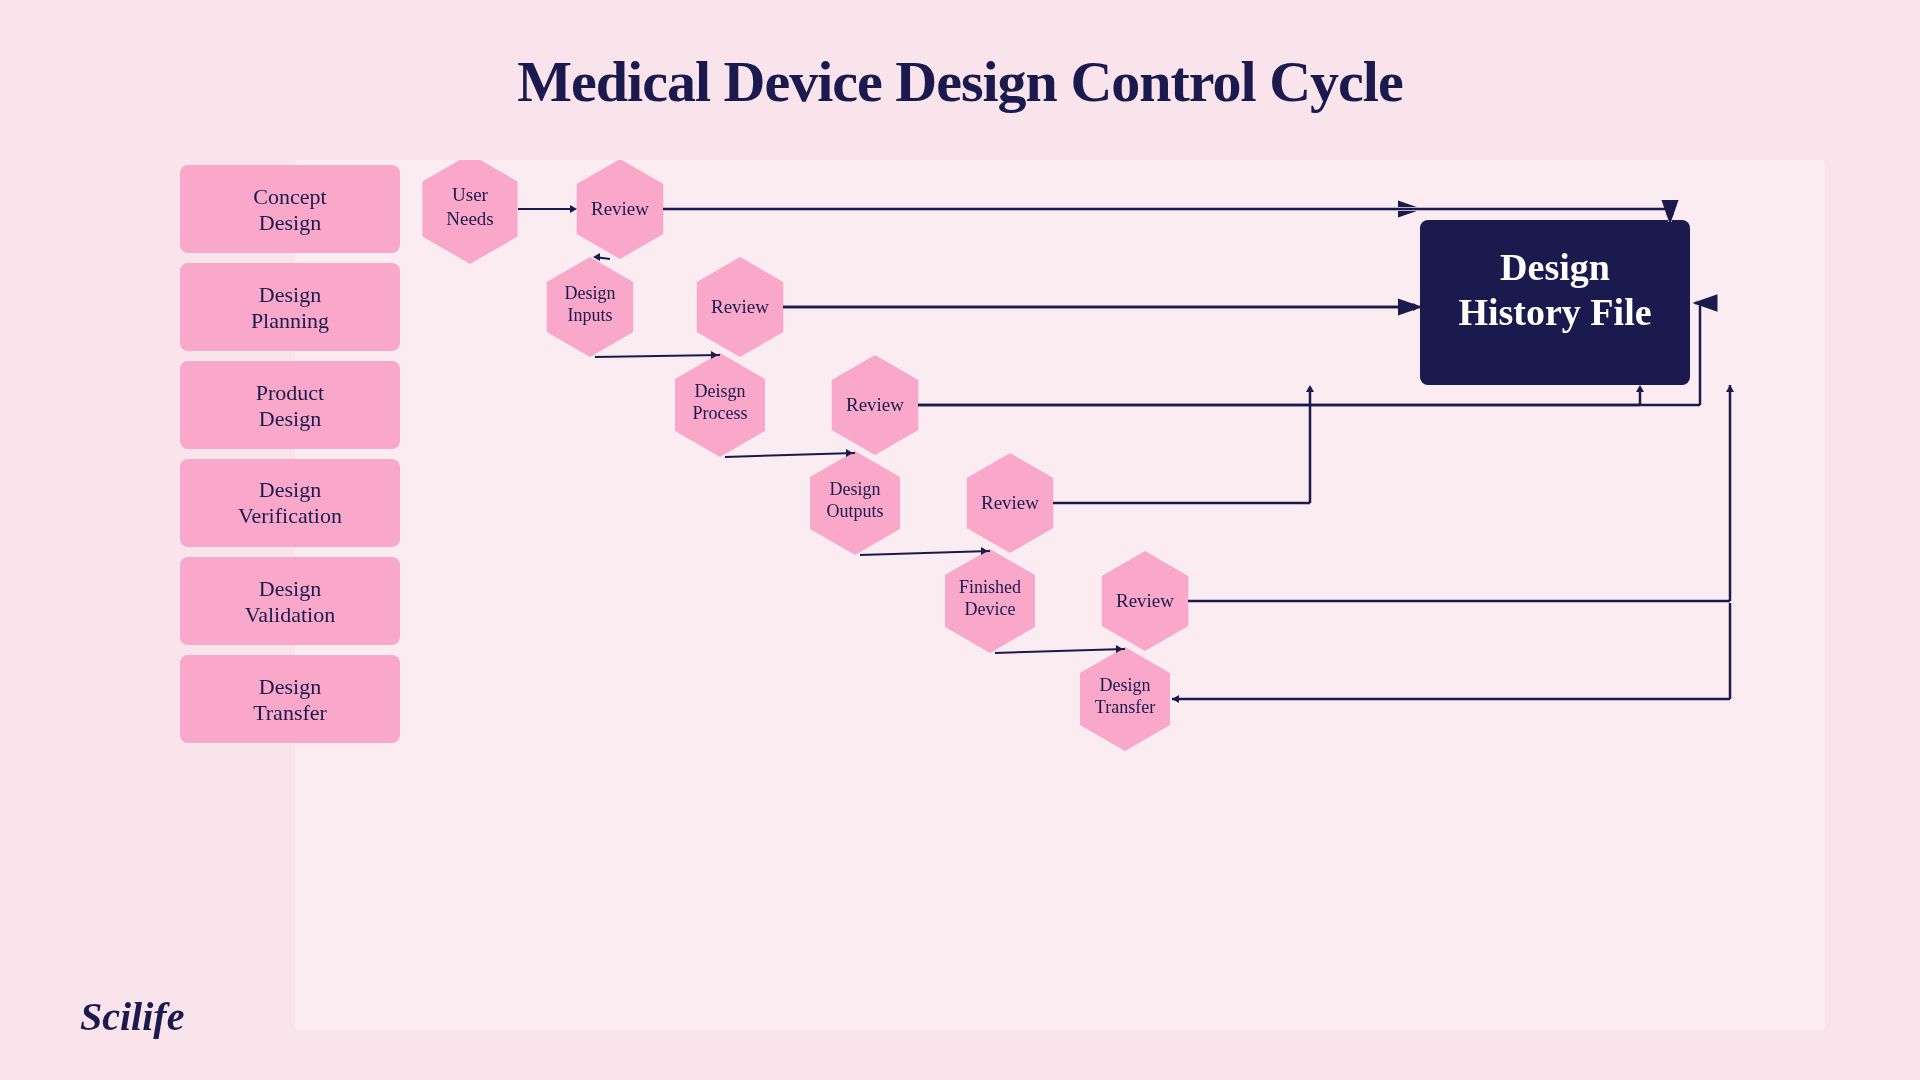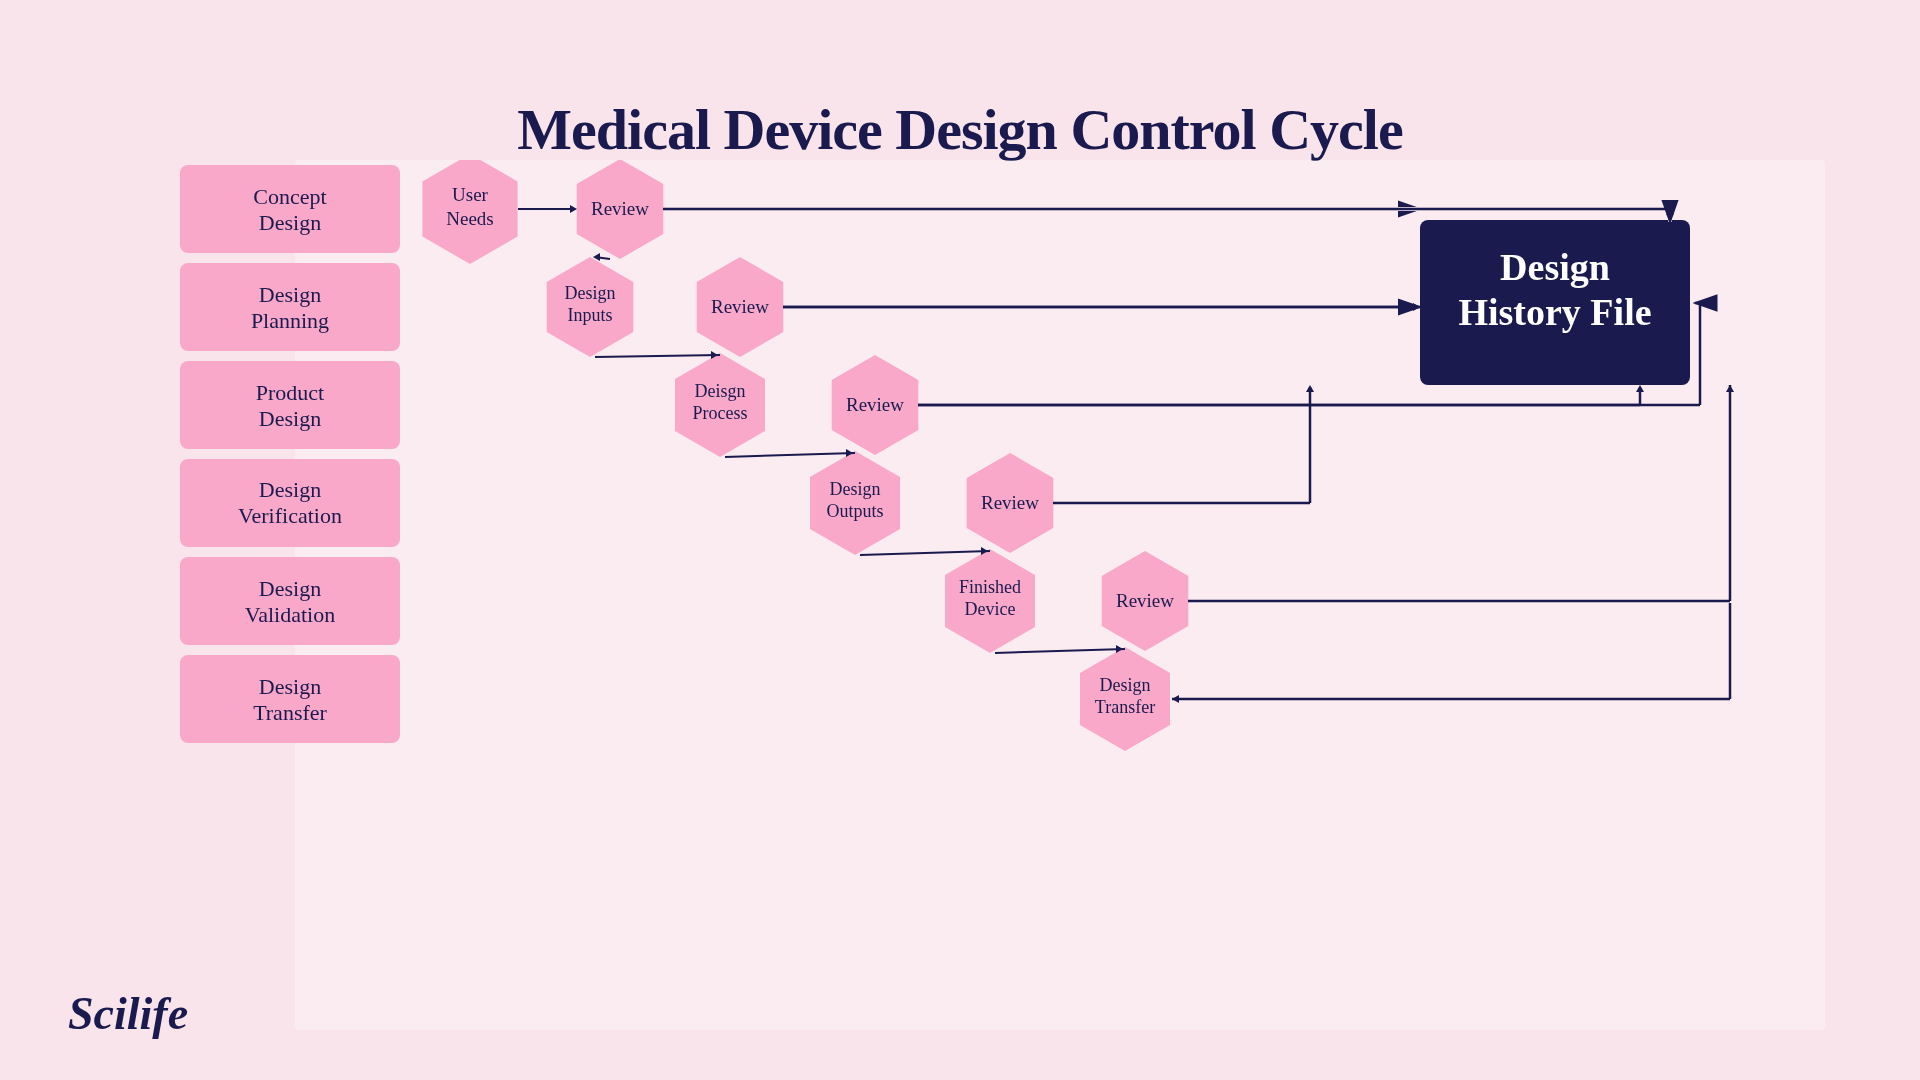--- a/index.html
+++ b/index.html
@@ -11,36 +11,35 @@
       overflow: hidden;
       position: relative;
     }
     .title {
       text-align: center;
       color: #1a1a4e;
       font-size: 58px;
       font-weight: 700;
       padding-top: 48px;
       letter-spacing: -1px;
-      margin-top: 48px;
     }
     .diagram-area {
       position: absolute;
       top: 160px;
       left: 80px;
       right: 80px;
       bottom: 80px;
     }
     
     .brand {
       position: absolute;
       bottom: 40px;
-      left: 68px;
+      left: 80px;
       color: #1a1a4e;
-      font-size: 46px;
+      font-size: 40px;
       font-weight: 700;
       font-style: italic;
     }
   </style>
 </head>
 <body>
 
 <h1 class="title">Medical Device Design Control Cycle</h1>
 
 <div class="diagram-area">

